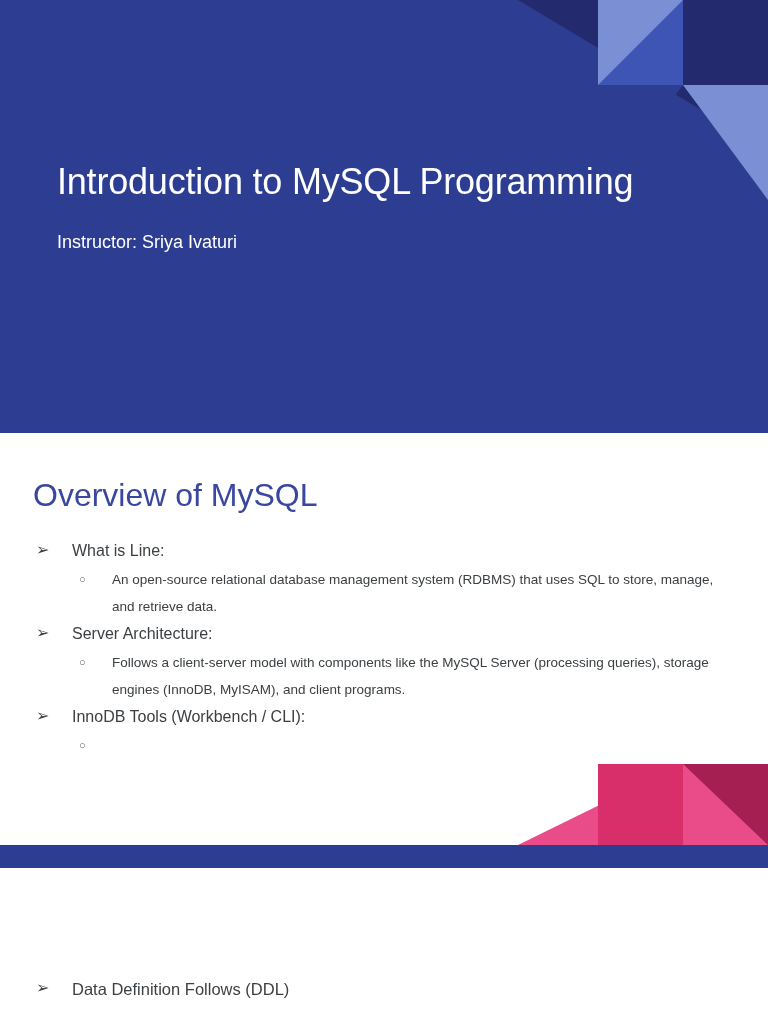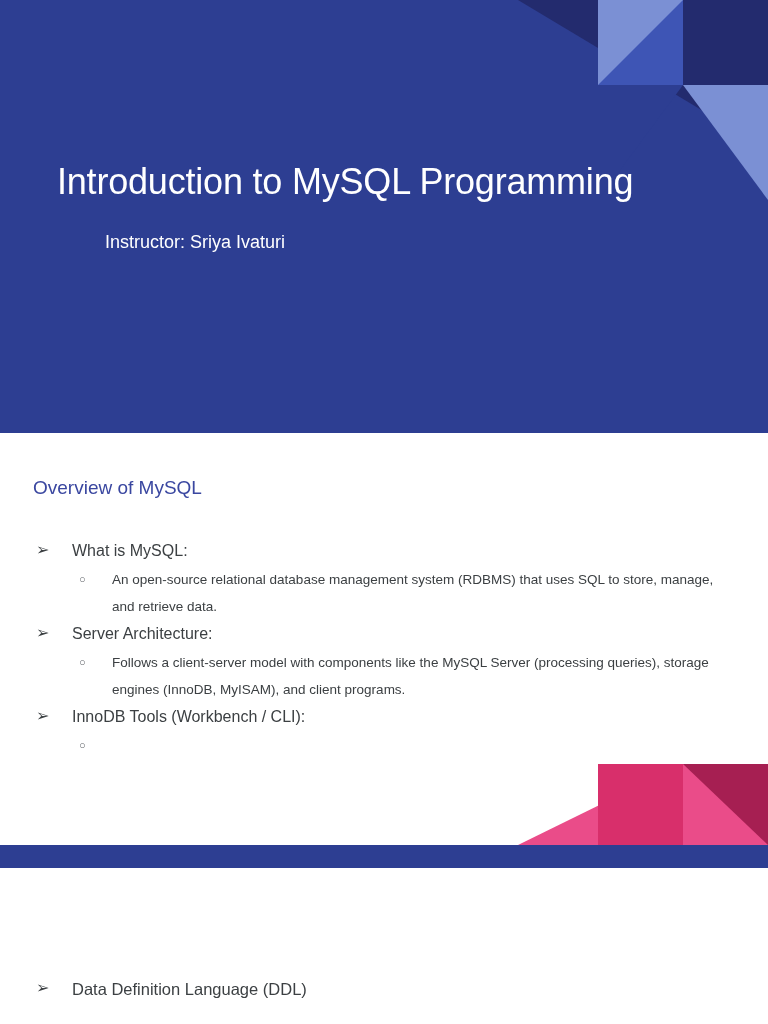--- a/index.html
+++ b/index.html
@@ -54,31 +54,31 @@
 
   .title-text {
     position:absolute; left:57px; top:160px; width:690px;
     color:#ffffff;
     font-size:36px; font-weight:400; line-height:1.2;
     letter-spacing:-0.2px;
     white-space:nowrap;
   }
   .subtitle-text {
     position:absolute; left:57px; top:232px;
-    color:#ffffff; font-size:18px; font-weight:400;margin-left:48px;
+    color:#ffffff; font-size:18px; font-weight:400;
   }
 
   
   .slide-overview {
     position:absolute; left:0; top:433px; width:768px; height:412px;
     background:#ffffff; overflow:hidden;
   }
   .sec-heading {
     color:#3a47a0;
-    font-size:19px; font-weight:400;
+    font-size:32px; font-weight:400;
   }
   .ov-heading { position:absolute; left:33px; top:44px; }
 
   .bullets { position:absolute; left:33px; top:105px; width:700px; }
   .lvl1 {
     position:relative; padding-left:39px;
     color:#3c4043; font-size:16px; line-height:26px;
     margin-bottom:2px;
   }
   .lvl1 .bul {
@@ -150,21 +150,21 @@
     <p class="subtitle-text">Instructor: Sriya Ivaturi</p>
   </section>
 
   <section class="slide-overview">
     <h2 class="sec-heading ov-heading">Overview of MySQL</h2>
 
     <div class="bullets">
 
       <div class="lvl1">
         <span class="bul">➢</span>
-        <span>What is MySQL:</span>
+        <span>What is Line:</span>
       </div>
       <div class="lvl2">
         <span class="bul">○</span>
         <span>An open-source relational database management system (RDBMS) that uses SQL to store, manage, and retrieve data.</span>
       </div>
 
       <div class="lvl1">
         <span class="bul">➢</span>
         <span>Server Architecture:</span>
       </div>
@@ -189,18 +189,18 @@
   <div class="deco p-rightlight"></div>
   <div class="deco p-rightdark"></div>
 
   <div class="band"></div>
 
   <section class="slide-basic">
 
     <div class="bs-bullets">
       <div class="lvl1">
         <span class="bul">➢</span>
-        <span>Data Definition Language (DDL)</span>
+        <span>Data Definition Follows (DDL)</span>
       </div>
     </div>
   </section>
 
 </div>
 
 </body></html>

